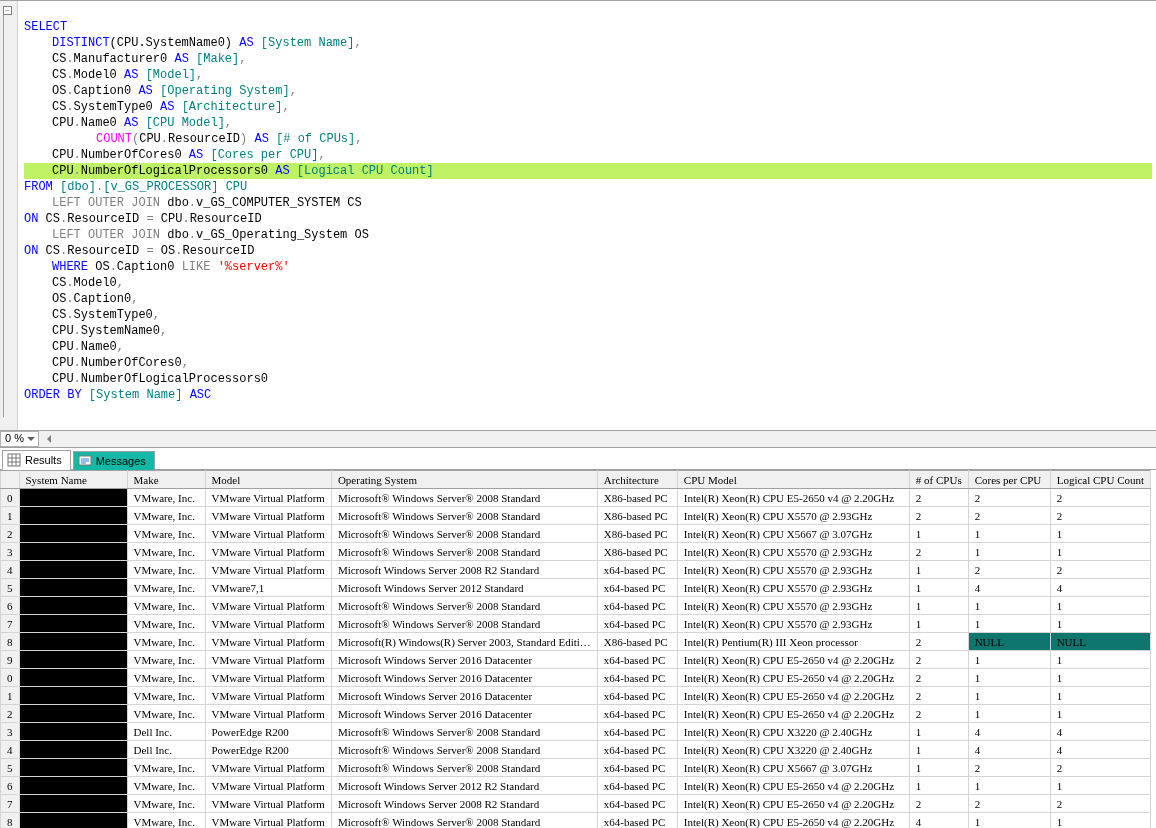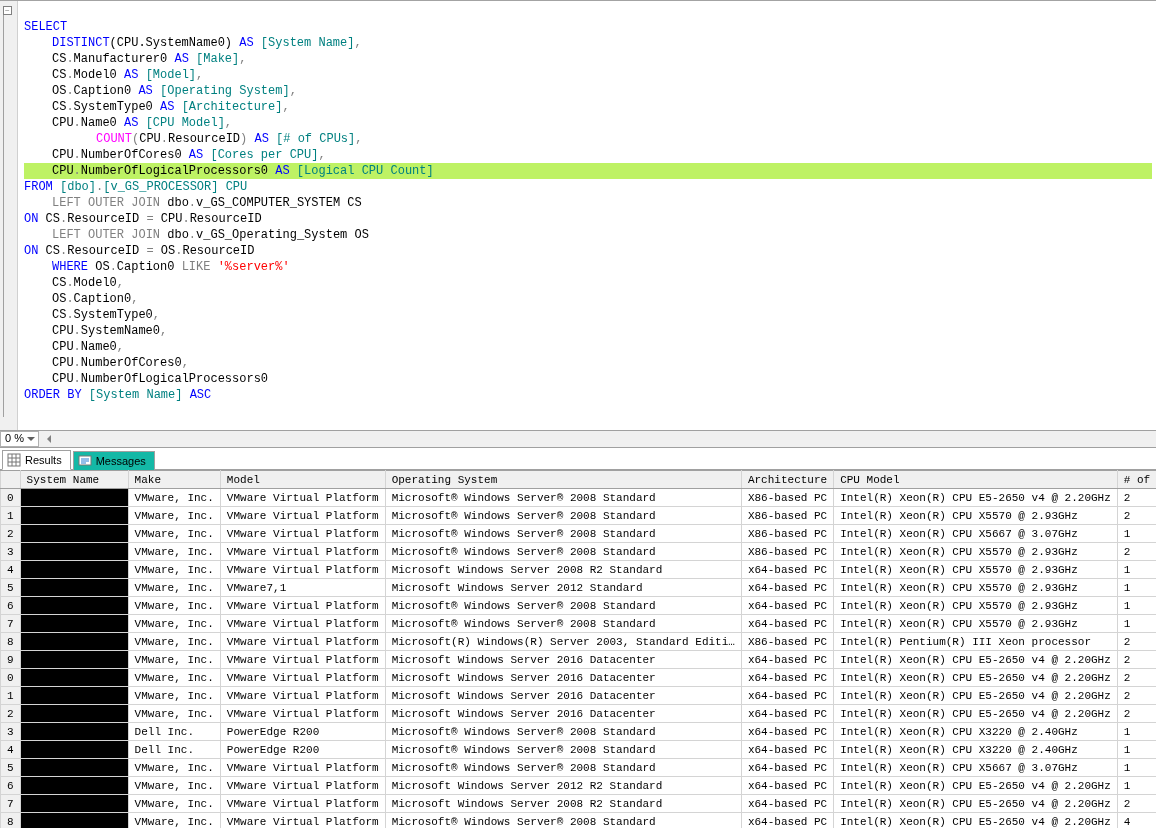--- a/index.html
+++ b/index.html
@@ -130,21 +130,21 @@
     background: #ffffff;
     border-bottom: 1px solid #ffffff;
   }
   .tab svg { width: 14px; height: 14px; }
 
   
   .results-pane {
     width: 100%;
     height: 358px;
     overflow: hidden;
-    font-family: Liberation Mono, monospace;
+    font-family: Liberation Serif, serif;
     font-size: 11px;
     color: #000;
   }
   table.grid {
     border-collapse: collapse;
     width: max-content;
     table-layout: fixed;
   }
   table.grid th, table.grid td {
     border: 1px solid #d4d4d4;

